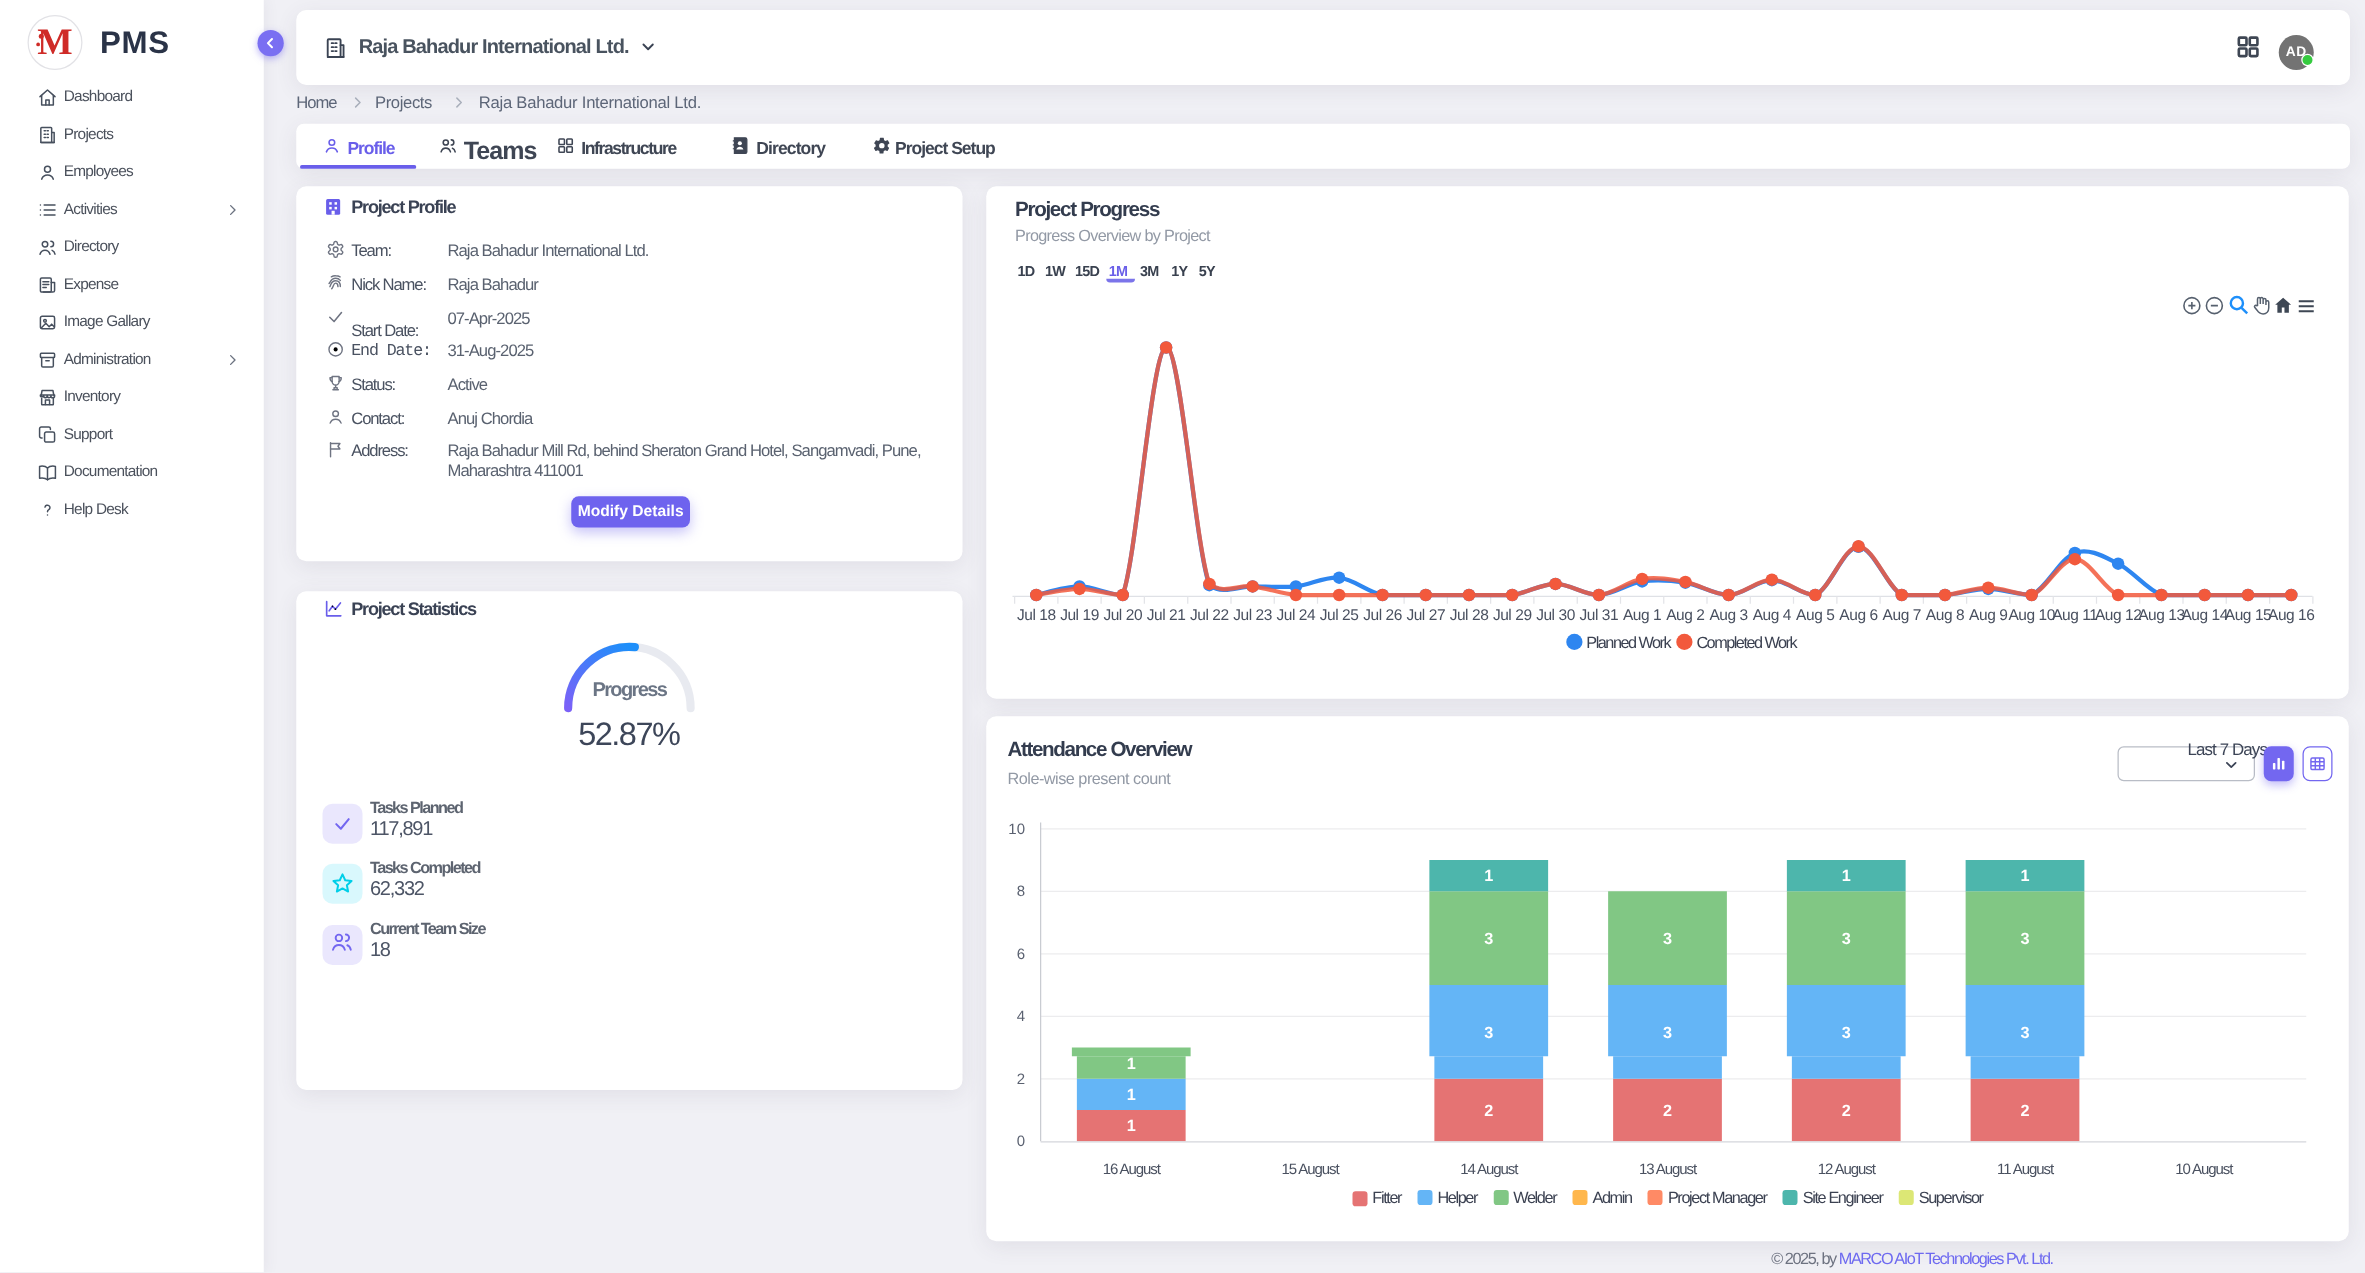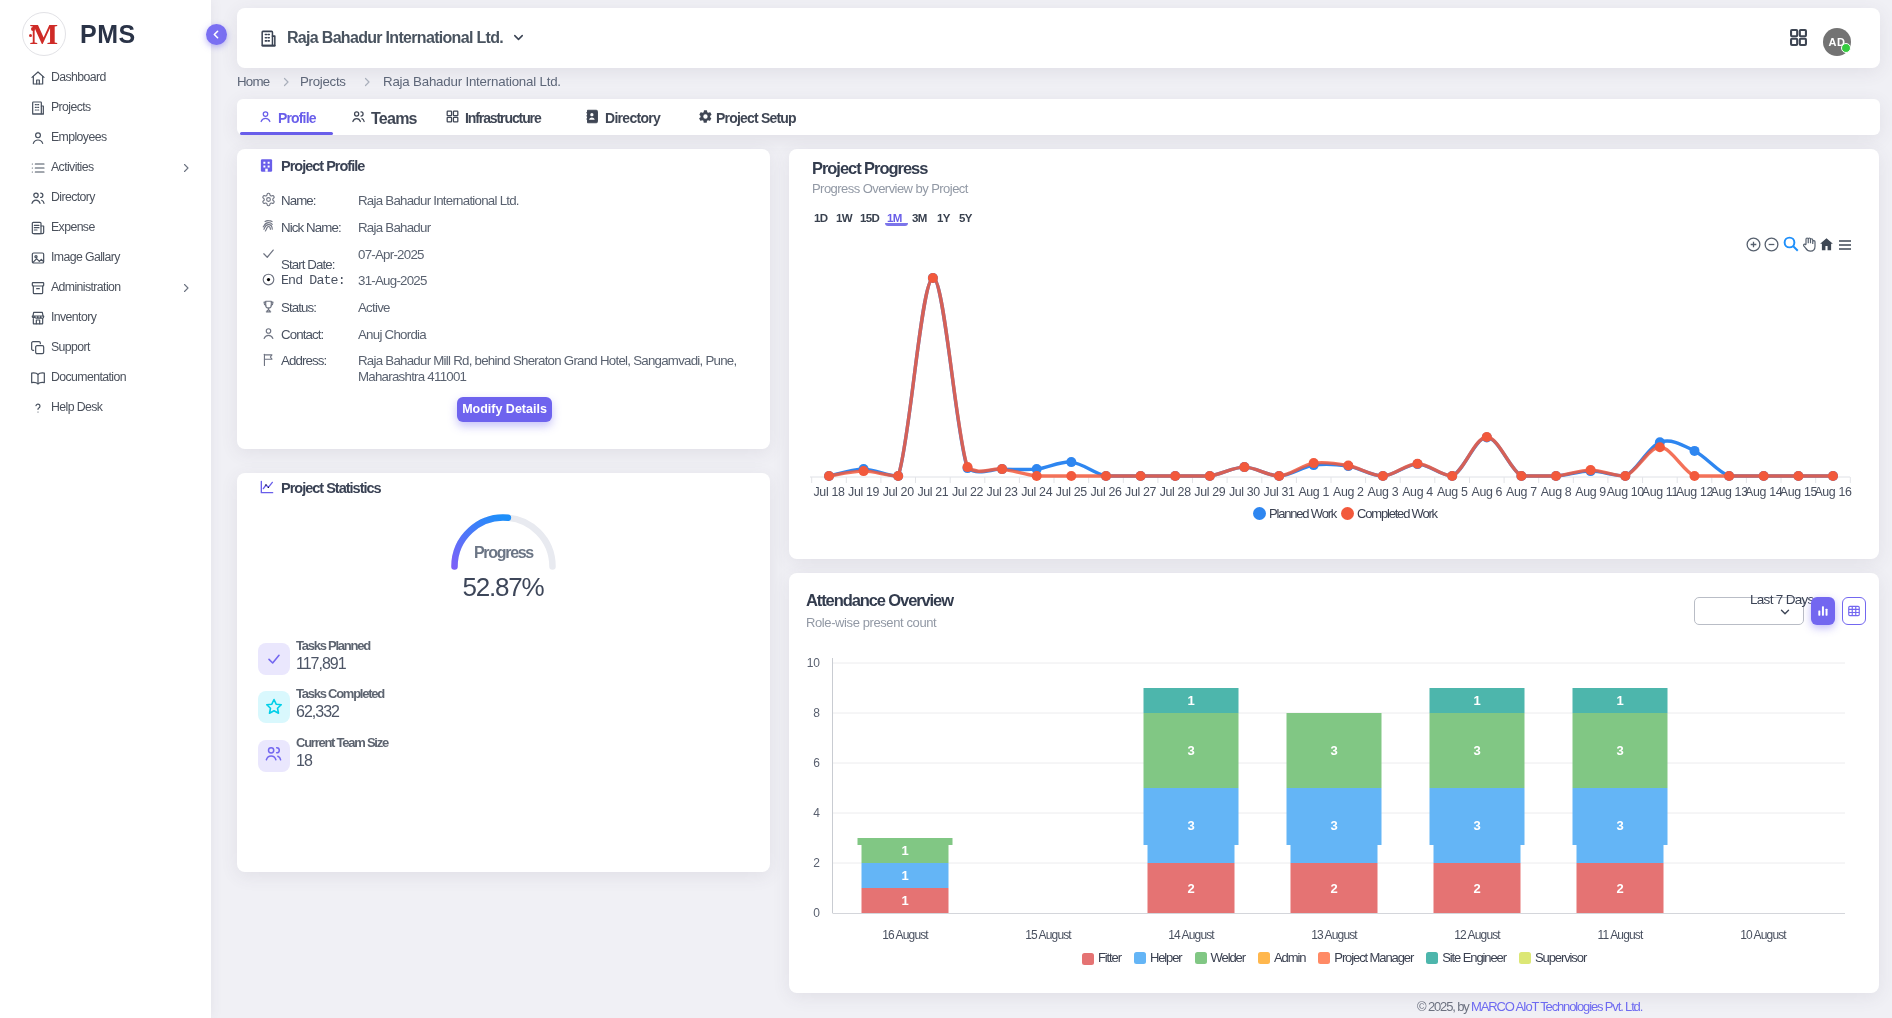--- a/index.html
+++ b/index.html
@@ -133,21 +133,21 @@
     <path d="M5 20c1.2-3.4 3.8-5 7-5s5.8 1.6 7 5"></path>
   </svg>
 <div style="position:absolute;left:278px;top:109.5px;font-size:14px;color:#695eea;font-weight:600;white-space:nowrap;letter-spacing:-0.85px;">Profile</div>
 <div class="abs" style="left:240px;top:132px;width:93px;height:3px;background:#695eea;border-radius:2px"></div>
 <svg style="position:absolute;left:351px;top:109px" width="15" height="15" viewBox="0 0 24 24" fill="none" stroke="#3f4654" stroke-width="2.0" stroke-linecap="round" stroke-linejoin="round">
     <circle cx="9" cy="8" r="3.3"></circle>
     <path d="M3 20c1-3.2 3.3-4.8 6-4.8s5 1.6 6 4.8"></path>
     <path d="M16 4.6a3.3 3.3 0 0 1 0 6.6"></path>
     <path d="M17.5 15.4c1.7.6 3 2.1 3.5 4.6"></path>
   </svg>
-<div style="position:absolute;left:371px;top:109.5px;font-size:16px;color:#3f4654;font-weight:600;white-space:nowrap;letter-spacing:-0.75px;">Teams</div>
+<div style="position:absolute;left:371px;top:109.5px;font-size:20px;color:#3f4654;font-weight:600;white-space:nowrap;letter-spacing:-0.75px;">Teams</div>
 <svg style="position:absolute;left:445px;top:109px" width="15" height="15" viewBox="0 0 24 24" fill="none" stroke="#3f4654" stroke-width="2.0" stroke-linecap="round" stroke-linejoin="round">
     <rect x="3.5" y="3.5" width="7" height="7" rx="1"></rect>
     <rect x="13.5" y="3.5" width="7" height="7" rx="1"></rect>
     <rect x="3.5" y="13.5" width="7" height="7" rx="1"></rect>
     <rect x="13.5" y="13.5" width="7" height="7" rx="1"></rect>
   </svg>
 <div style="position:absolute;left:465px;top:109.5px;font-size:14px;color:#3f4654;font-weight:600;white-space:nowrap;letter-spacing:-1.1px;">Infrastructure</div>
 <svg class="abs" style="left:585px;top:109px" width="15" height="15" viewBox="0 0 24 24" fill="#3f4654">
     <path d="M4 2h14a2 2 0 0 1 2 2v16a2 2 0 0 1-2 2H4zM2 6h2M2 11h2M2 16h2" stroke="#3f4654" stroke-width="1.5"></path>
     <circle cx="11" cy="9" r="2.6" fill="#fff"></circle>
@@ -167,21 +167,21 @@
     <rect x="7" y="12" width="3.2" height="3.2" fill="#fff"></rect>
     <rect x="13.8" y="12" width="3.2" height="3.2" fill="#fff"></rect>
     <rect x="10" y="17" width="4" height="5" fill="#fff"></rect>
   </svg>
 <div style="position:absolute;left:281px;top:158px;font-size:14.5px;color:#3a4254;font-weight:700;white-space:nowrap;letter-spacing:-1.0px;">Project Profile</div>
 
 <svg style="position:absolute;left:261px;top:192px" width="15" height="15" viewBox="0 0 24 24" fill="none" stroke="#6f7482" stroke-width="1.8" stroke-linecap="round" stroke-linejoin="round">
     <path d="M12.22 2h-.44a2 2 0 0 0-2 2v.18a2 2 0 0 1-1 1.73l-.43.25a2 2 0 0 1-2 0l-.15-.08a2 2 0 0 0-2.73.73l-.22.38a2 2 0 0 0 .73 2.73l.15.1a2 2 0 0 1 1 1.72v.51a2 2 0 0 1-1 1.74l-.15.09a2 2 0 0 0-.73 2.73l.22.38a2 2 0 0 0 2.73.73l.15-.08a2 2 0 0 1 2 0l.43.25a2 2 0 0 1 1 1.73V20a2 2 0 0 0 2 2h.44a2 2 0 0 0 2-2v-.18a2 2 0 0 1 1-1.73l.43-.25a2 2 0 0 1 2 0l.15.08a2 2 0 0 0 2.73-.73l.22-.39a2 2 0 0 0-.73-2.73l-.15-.08a2 2 0 0 1-1-1.74v-.5a2 2 0 0 1 1-1.74l.15-.09a2 2 0 0 0 .73-2.73l-.22-.38a2 2 0 0 0-2.73-.73l-.15.08a2 2 0 0 1-2 0l-.43-.25a2 2 0 0 1-1-1.73V4a2 2 0 0 0-2-2z"></path>
     <circle cx="12" cy="12" r="3"></circle>
   </svg>
-<div style="position:absolute;left:281px;top:192.5px;font-size:13.3px;color:#4a5261;font-weight:400;white-space:nowrap;letter-spacing:-0.9px;">Name:</div>
+<div style="position:absolute;left:281px;top:192.5px;font-size:13.3px;color:#4a5261;font-weight:400;white-space:nowrap;letter-spacing:-0.9px;">Team:</div>
 <div style="position:absolute;left:358px;top:192.5px;font-size:13.3px;color:#5a6270;font-weight:400;white-space:nowrap;letter-spacing:-0.75px;">Raja Bahadur International Ltd.</div>
 <svg style="position:absolute;left:261px;top:219px" width="15" height="15" viewBox="0 0 24 24" fill="none" stroke="#6f7482" stroke-width="1.8" stroke-linecap="round" stroke-linejoin="round">
     <path d="M7 19.2c2.6-3 2-7.2 5-7.2 2.2 0 3 1.7 3 4.5"></path>
     <path d="M4.7 16.5C6.3 14 6 9 12 9c4 0 6 2.7 6 7.3"></path>
     <path d="M3.6 12.6C5.4 10.6 6.2 5.8 12 5.8c2.5 0 4.6 1 6 2.7"></path>
     <path d="M6.5 3.9A10 10 0 0 1 12 2.6c2.5 0 4.3.6 5.7 1.5"></path>
   </svg>
 <div style="position:absolute;left:281px;top:219.5px;font-size:13.3px;color:#4a5261;font-weight:400;white-space:nowrap;letter-spacing:-0.9px;">Nick Name:</div>
 <div style="position:absolute;left:358px;top:219.5px;font-size:13.3px;color:#5a6270;font-weight:400;white-space:nowrap;letter-spacing:-0.75px;">Raja Bahadur</div>
 <svg style="position:absolute;left:261px;top:246px" width="15" height="15" viewBox="0 0 24 24" fill="none" stroke="#6f7482" stroke-width="2.0" stroke-linecap="round" stroke-linejoin="round">

